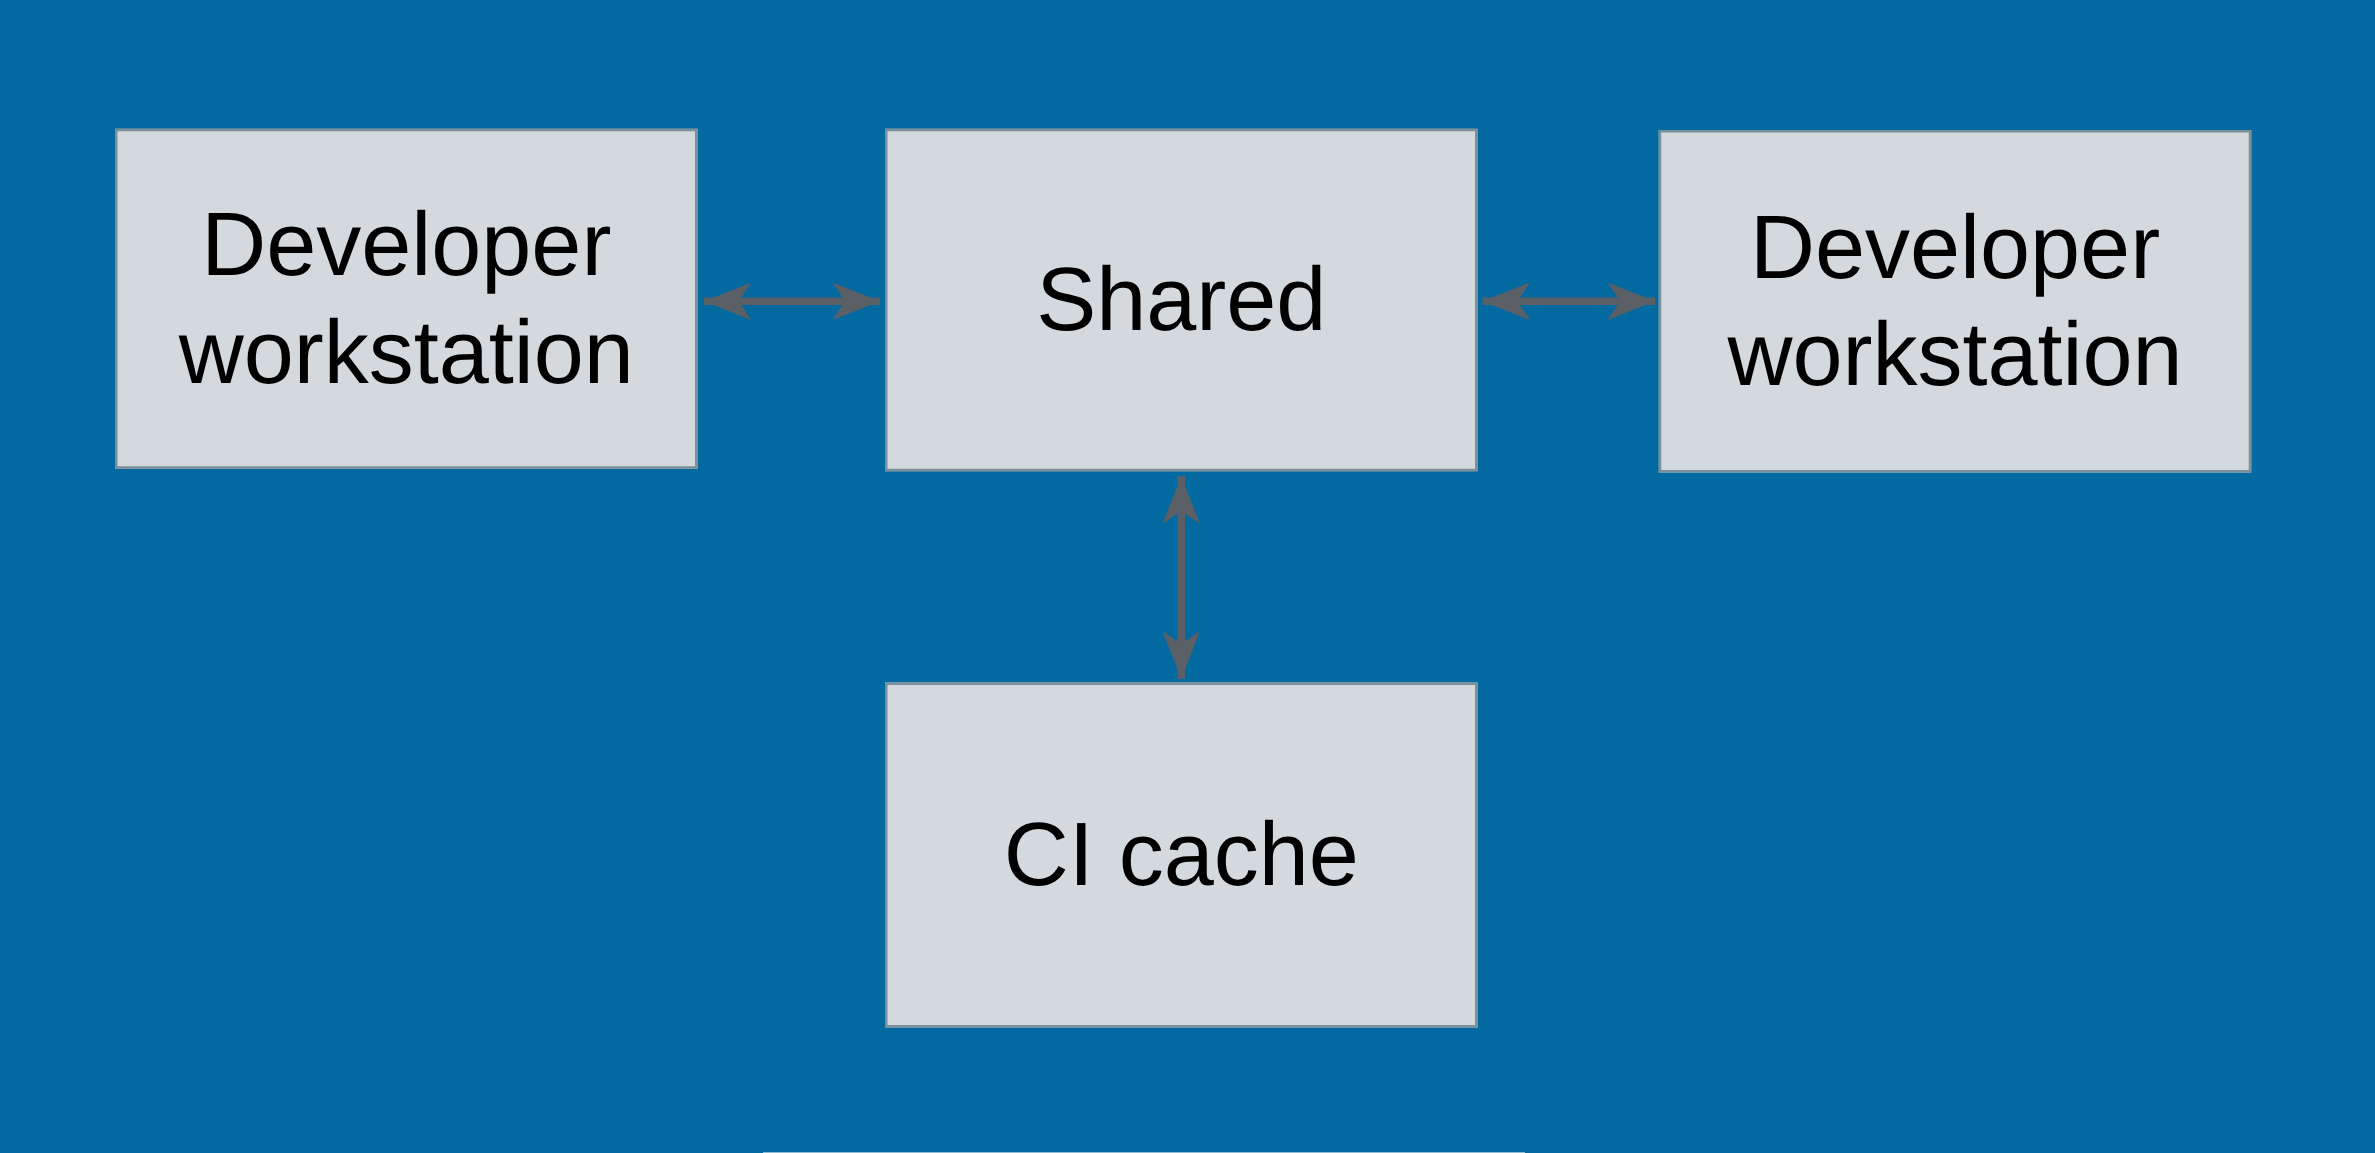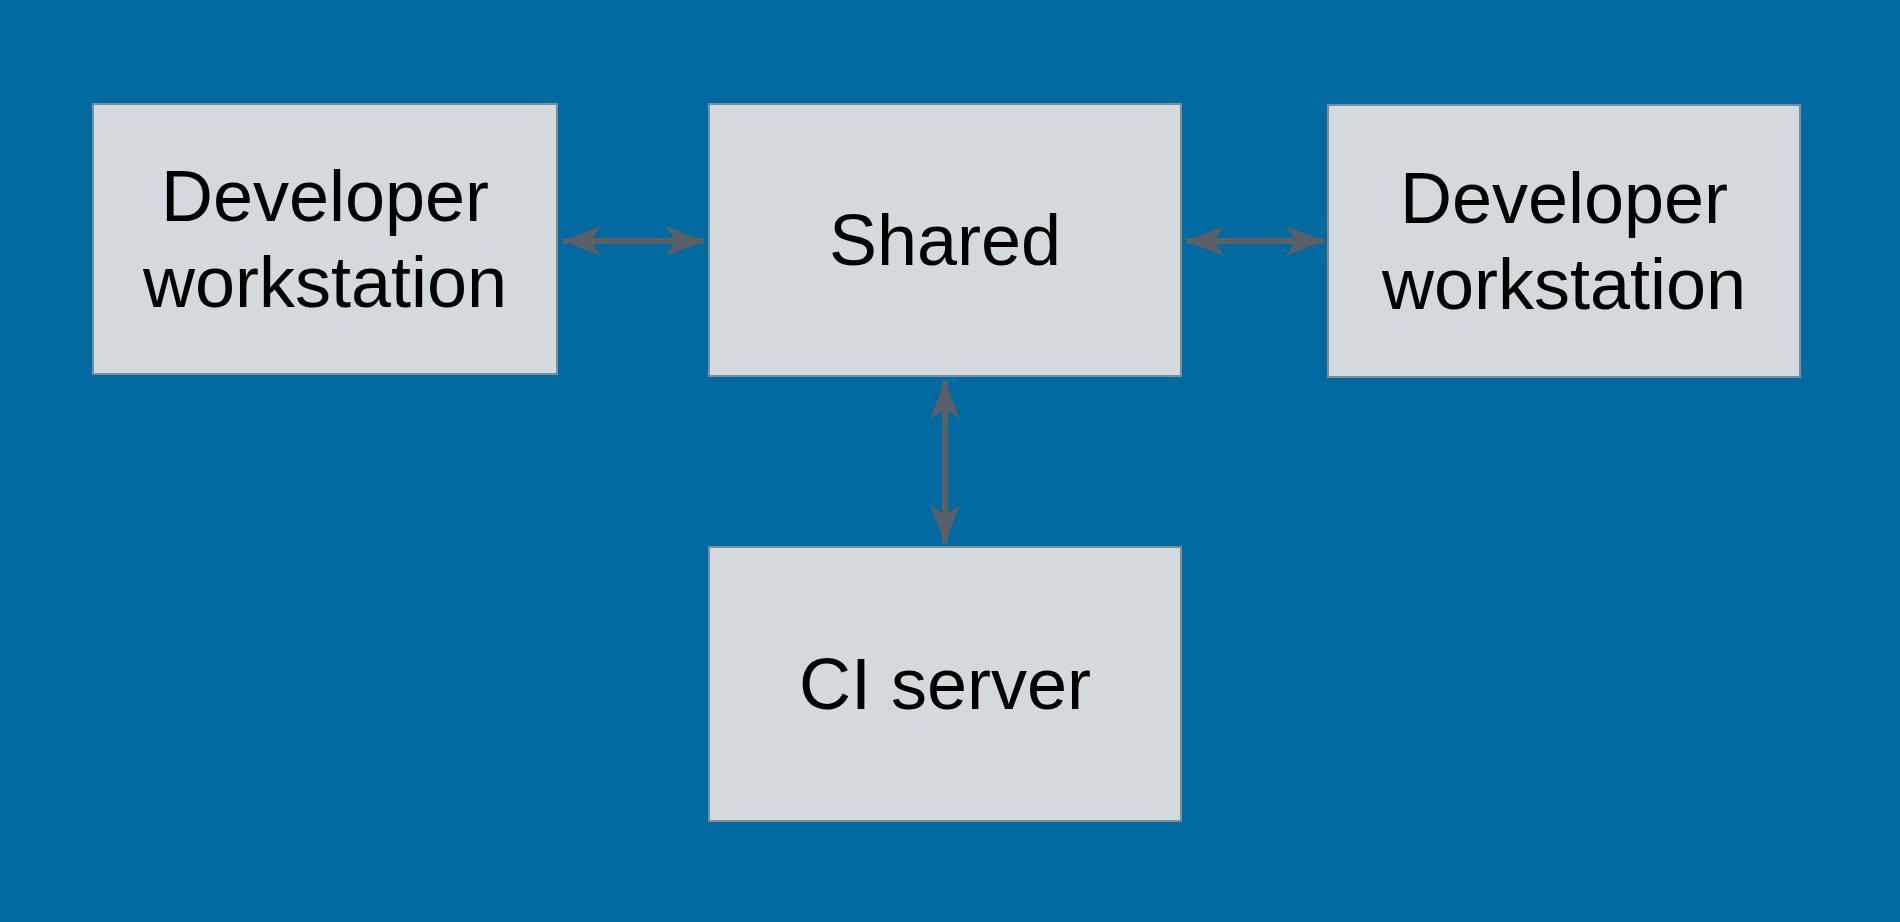--- a/index.html
+++ b/index.html
@@ -77,17 +77,17 @@
   <div class="node node-center">
     <span class="node-line">Shared</span>
   </div>
 
   <div class="node node-right">
     <span class="node-line">Developer</span>
     <span class="node-line">workstation</span>
   </div>
 
   <div class="node node-ci">
-    <span class="node-line">CI server</span>
+    <span class="node-line">CI cache</span>
 
   </div>
 
 </div>
 
 </body></html>

